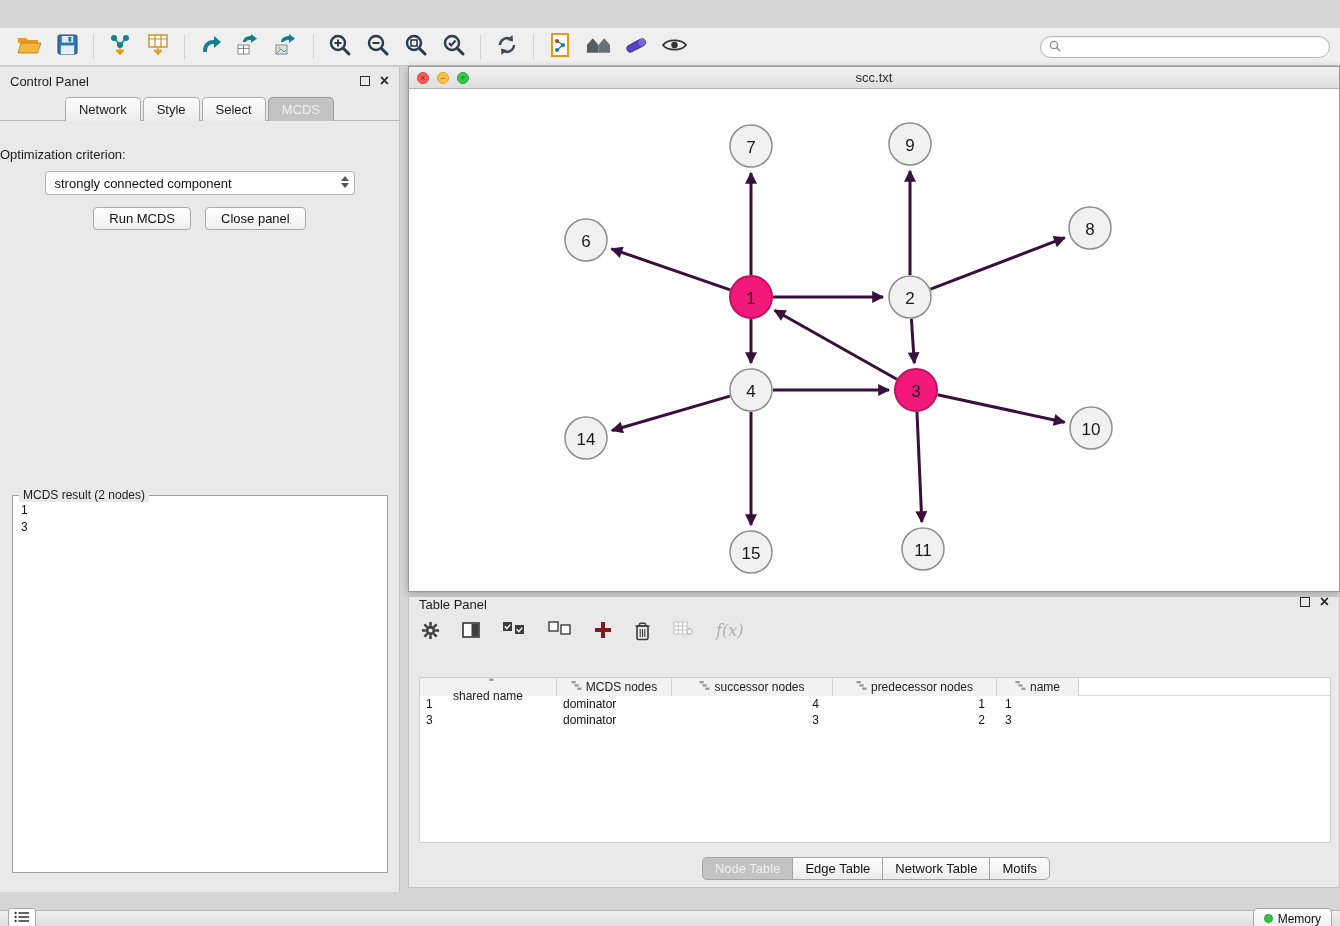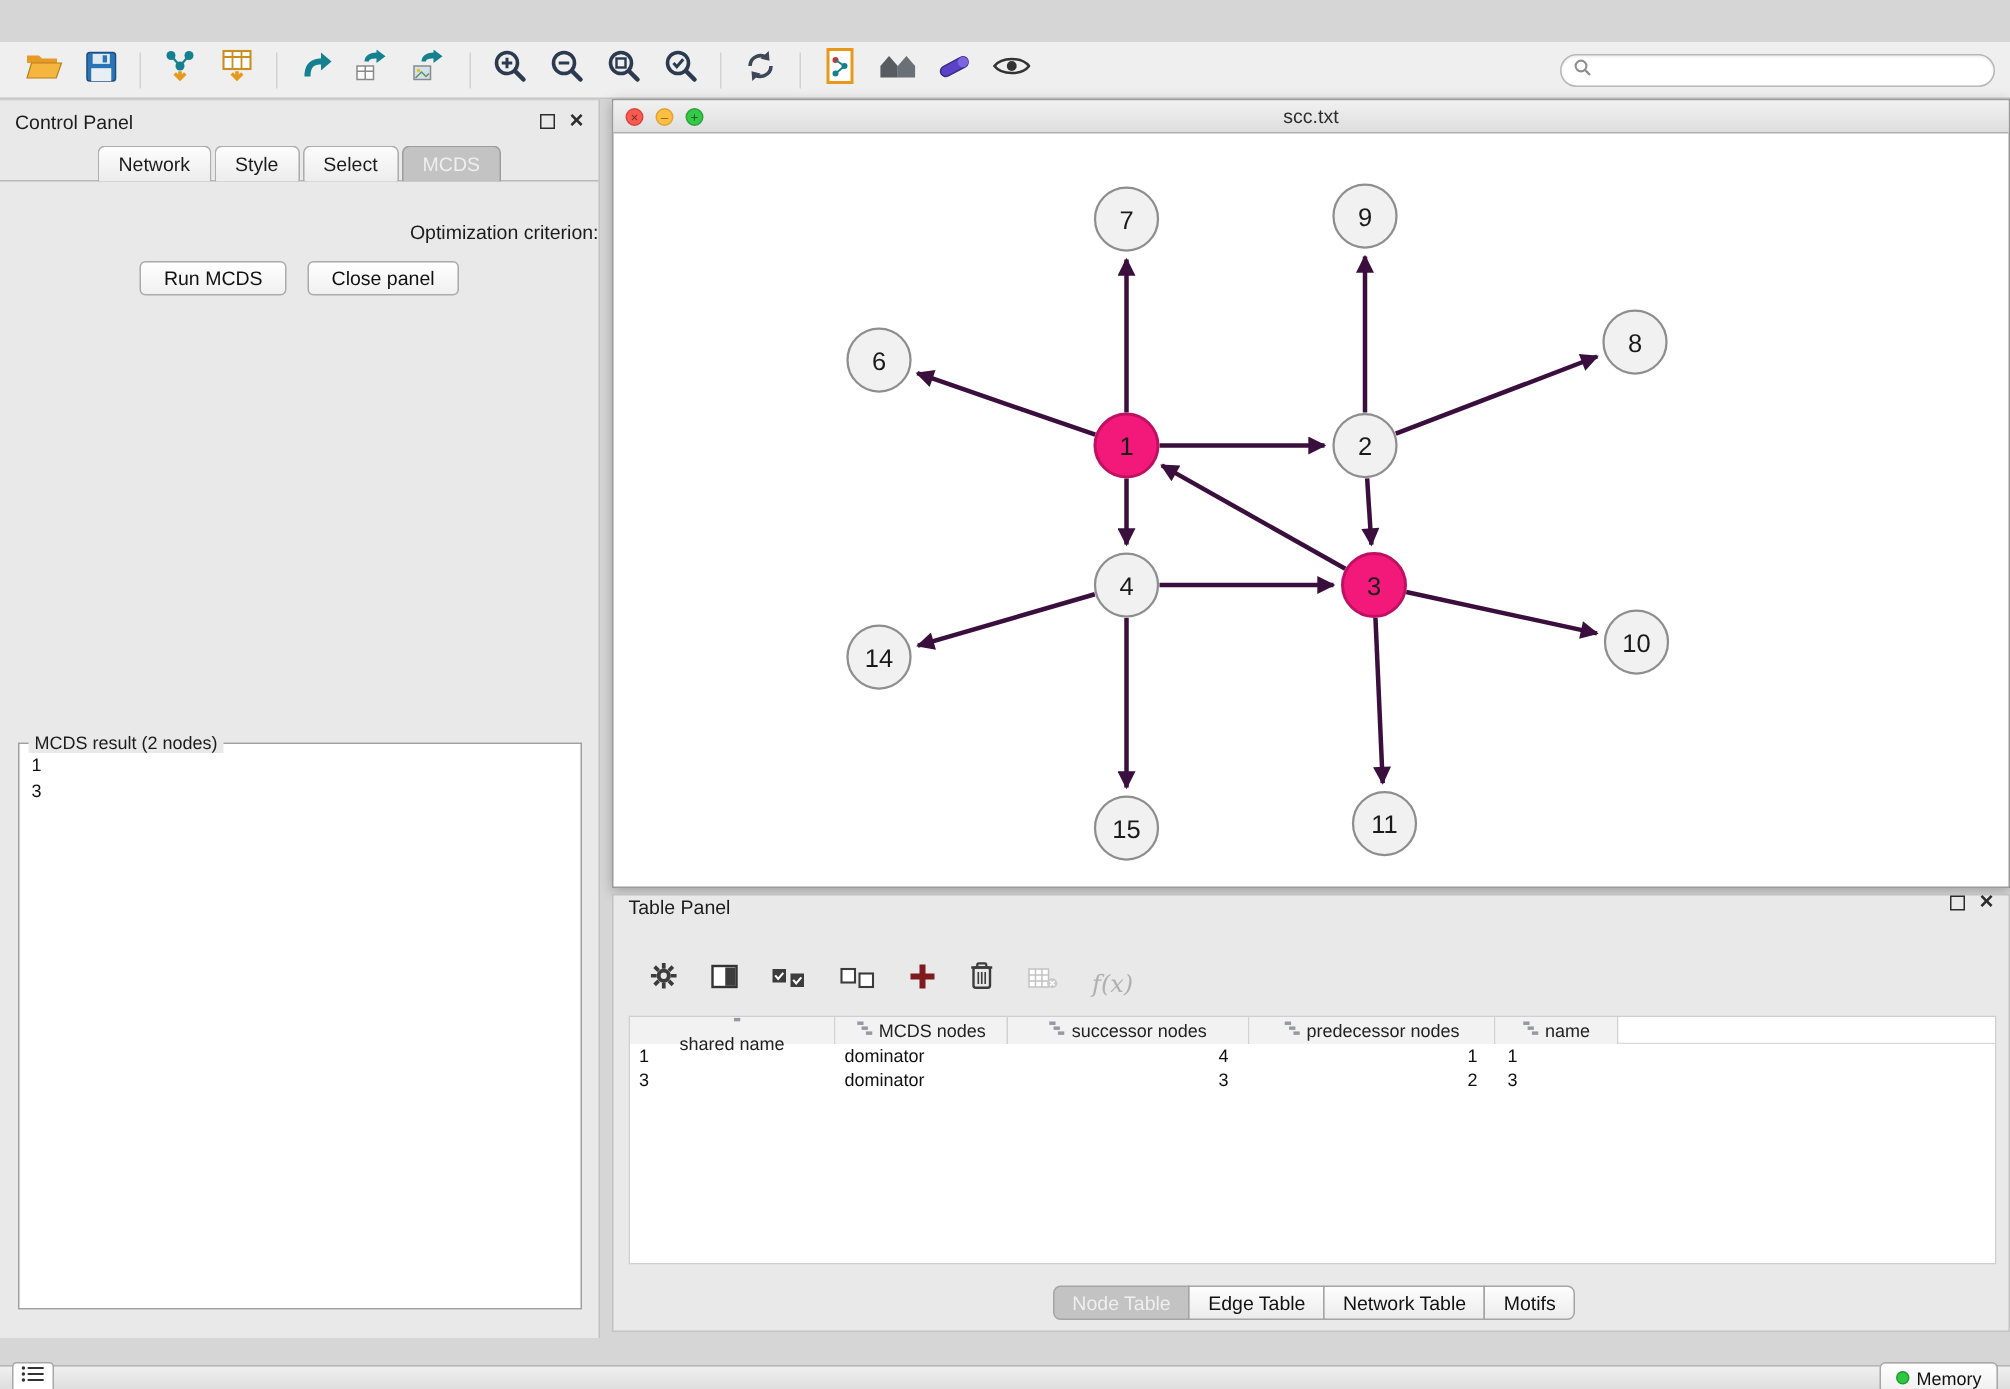--- a/index.html
+++ b/index.html
@@ -30,21 +30,21 @@
   .panel-head { height:28px; display:flex; align-items:center; padding:0 10px; font-size:13px; color:#1c1c1c; }
   .panel-head .spacer { flex:1; }
   .wm-float { width:10px; height:10px; border:1.5px solid #2c2c2c; margin-right:10px; }
   .wm-close { font-size:16px; font-weight:bold; color:#2c2c2c; line-height:10px; }
   .tab-strip { position:relative; display:flex; justify-content:center; padding-top:2px; }
   .tab-strip::after { content:""; position:absolute; left:0; right:0; bottom:0; height:1px; background:#b8b8b8; }
   .tab { position:relative; z-index:1; padding:4px 13px; font-size:13px; color:#1c1c1c;
     background:linear-gradient(#fdfdfd,#ececec); border:1px solid #adadad; border-bottom:none;
     border-radius:5px 5px 0 0; margin:0 1px; }
   .tab.active { background:#c3c3c3; color:#efefef; border-color:#9d9d9d; }
-  .opt-label { text-align:right; margin-top:26px; font-size:13px; color:#1c1c1c; }
+  .opt-label { text-align:left; margin-top:26px; font-size:13px; color:#1c1c1c; }
   .dropdown { position:relative; width:310px; height:24px; margin:9px auto 0 auto;
     background:#fff; border:1px solid #b4b4b4; border-radius:4px;
     display:flex; align-items:center; padding:0 24px 0 9px; font-size:13px; color:#111; }
   .dd-arrows { position:absolute; right:5px; top:4px; display:flex; flex-direction:column; gap:2px; }
   .dd-arrows i { display:block; width:0; height:0; border-left:4px solid transparent; border-right:4px solid transparent; }
   .dd-arrows i.up { border-bottom:5px solid #555; }
   .dd-arrows i.down { border-top:5px solid #555; }
   .btn-row { display:flex; justify-content:center; gap:14px; margin-top:12px; }
   .mac-btn { padding:3px 15px; font-size:13px; color:#111; font-family:Liberation Sans, sans-serif;
     background:linear-gradient(#ffffff,#f0f0f0); border:1px solid #ababab; border-radius:4px; }
@@ -66,21 +66,21 @@
     color:rgba(0,0,0,.5); }
   .tl.red { background:#f95b53; border:1px solid #d8453c; }
   .tl.yellow { background:#fdbe41; border:1px solid #dfa333; }
   .tl.green { background:#35c84b; border:1px solid #2aa338; }
   .graph-area { position:absolute; left:0; top:23px; width:930px; height:501px; }
 
   
   .table-panel { position:absolute; left:408px; top:596px; width:932px; height:292px;
     background:#e9e9e9; border:1px solid #c2c2c2; }
   .tp-head { height:24px; display:flex; padding:0 10px; font-size:13px; color:#1c1c1c; }
-  .tp-toolbar { height:44px; display:flex; align-items:flex-end; gap:22px; padding:0 0 0 24px; }
+  .tp-toolbar { height:44px; display:flex; align-items:flex-start; gap:22px; padding:0 0 0 12px; }
   .tp-icon { display:flex; align-items:center; justify-content:center; }
   .fx { font-family:"DejaVu Serif",serif; font-style:italic; font-size:16px; color:#b0b0b0; }
   .table-wrap { position:absolute; left:10px; right:8px; top:80px; bottom:44px;
     background:#fff; border:1px solid #cfcfcf; overflow:hidden; }
   .thead { display:flex; height:18px; border-bottom:1px solid #dadada; }
   .th { display:flex; align-items:center; justify-content:center; gap:4px;
     background:#f2f2f2; border-right:1px solid #d2d2d2; font-size:12px; color:#222; height:18px; }
   .th-filler { flex:1; background:#fff; }
   .tr { display:flex; height:16px; line-height:16px; }
   .td { font-size:12px; color:#111; height:16px; overflow:hidden; white-space:nowrap; }
@@ -250,20 +250,27 @@
       <span class="wm-close">×</span>
     </div>
     <div class="tab-strip">
         <button class="tab">Network</button>
         <button class="tab">Style</button>
         <button class="tab">Select</button>
         <button class="tab active">MCDS</button>
       </div>
 
     <div class="opt-label">Optimization criterion:</div>
+    <div class="dropdown">
+      <span>strongly connected component</span>
+      <span class="dd-arrows">
+          <i class="up"></i>
+          <i class="down"></i>
+        </span>
+    </div>
     <div class="btn-row">
       <button class="mac-btn">Run MCDS</button>
       <button class="mac-btn">Close panel</button>
     </div>
 
     <div class="group-box">
       <span class="group-title">MCDS result (2 nodes)</span>
       <div class="result-list">
           <div class="result-item">1</div>
           <div class="result-item">3</div>

